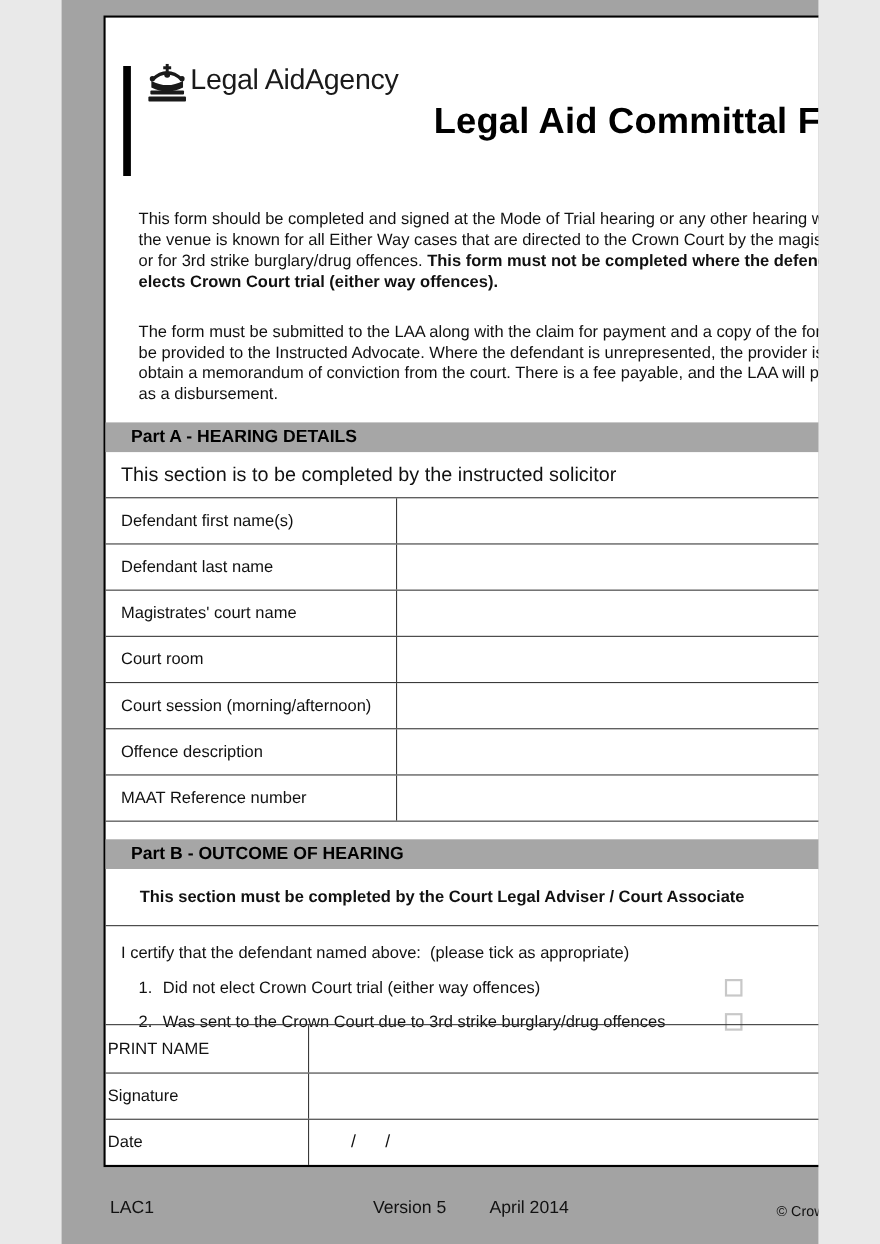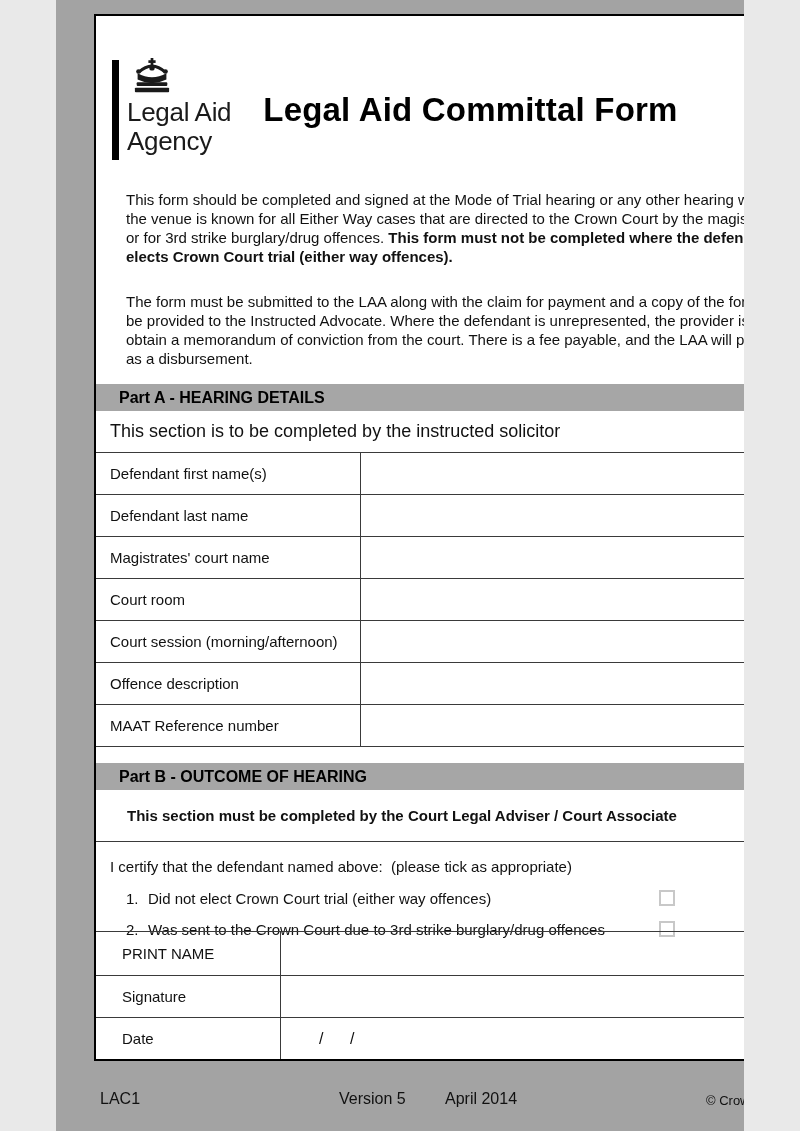--- a/index.html
+++ b/index.html
@@ -5,21 +5,21 @@
   * { margin:0; padding:0; box-sizing:border-box; }
   body { background:#e9e9e9; font-family:"Liberation Sans", sans-serif; color:#111; }
   .page { position:relative; width:688px; height:1131px; background:#a3a3a3; overflow:hidden; margin:0 auto; }
   .sheet { position:absolute; left:38px; top:14px; width:723px; height:1047px; border:2px solid #000; background:#fff; }
 
   .form-code-top { text-align:right; padding:6px 20px 0 0; font-size:19px; line-height:28px; }
 
   .header-row { display:flex; align-items:center; margin:6px 0 0 16px; height:108px; }
   .logo { display:flex; height:104px; }
   .logo-bar { width:7px; background:#000; height:100px; margin-top:2px; }
-  .logo-body { margin-left:8px; display:flex; flex-direction:column; }
+  .logo-body { margin-left:8px; display:flex; flex-direction:row; }
   .logo-crown { margin-left:4px; }
   .logo-line { font-size:26px; line-height:29px; color:#1a1a1a; letter-spacing:-0.3px; }
   .title { font-size:33px; font-weight:700; margin-left:32px; letter-spacing:0.2px; color:#000; }
 
   .intro { margin:26px 16px 0 30px; font-size:15px; line-height:19px; max-width:678px; }
   .bold-run { font-weight:700; }
 
   .section-bar { margin-top:16px; height:27px; background:#a6a6a6; display:flex; align-items:center;
                  padding-left:23px; font-size:16px; font-weight:700; color:#000; }
 
@@ -40,21 +40,21 @@
   .tick-num { width:22px; }
   .tick-box { margin-left:auto; width:16px; height:16px; border:2px solid #c8c8c8; background:#fff; flex:0 0 auto; }
 
   .sig-table { position:absolute; left:0; right:0; bottom:0; border-top:1px solid #3a3a3a; }
   .sig-row { display:flex; border-bottom:1px solid #3a3a3a; }
   .sig-row:last-child { border-bottom:none; }
   .sig-row.r1 { height:44px; }
   .sig-row.r2 { height:42px; }
   .sig-row.r3 { height:41px;text-align:center; }
   .sig-label { width:185px; border-right:1px solid #3a3a3a; display:flex; align-items:center;
-               padding-left:26px; font-size:15px; }
+               padding-left:2px; font-size:15px; }
   .sig-value { flex:1; display:flex; align-items:center; padding-left:38px; font-size:16px; white-space:pre; }
 
   .footer { position:absolute; top:1090px; left:0; width:800px; height:30px; font-size:16px; color:#111; }
   .f-lac1 { position:absolute; left:44px; top:0; }
   .f-version { position:absolute; left:283px; top:0; }
   .f-date { position:absolute; left:389px; top:0; }
   .f-copy { position:absolute; right:40px; top:3px; font-size:13px; }
 </style>
 </head>
 <body>

